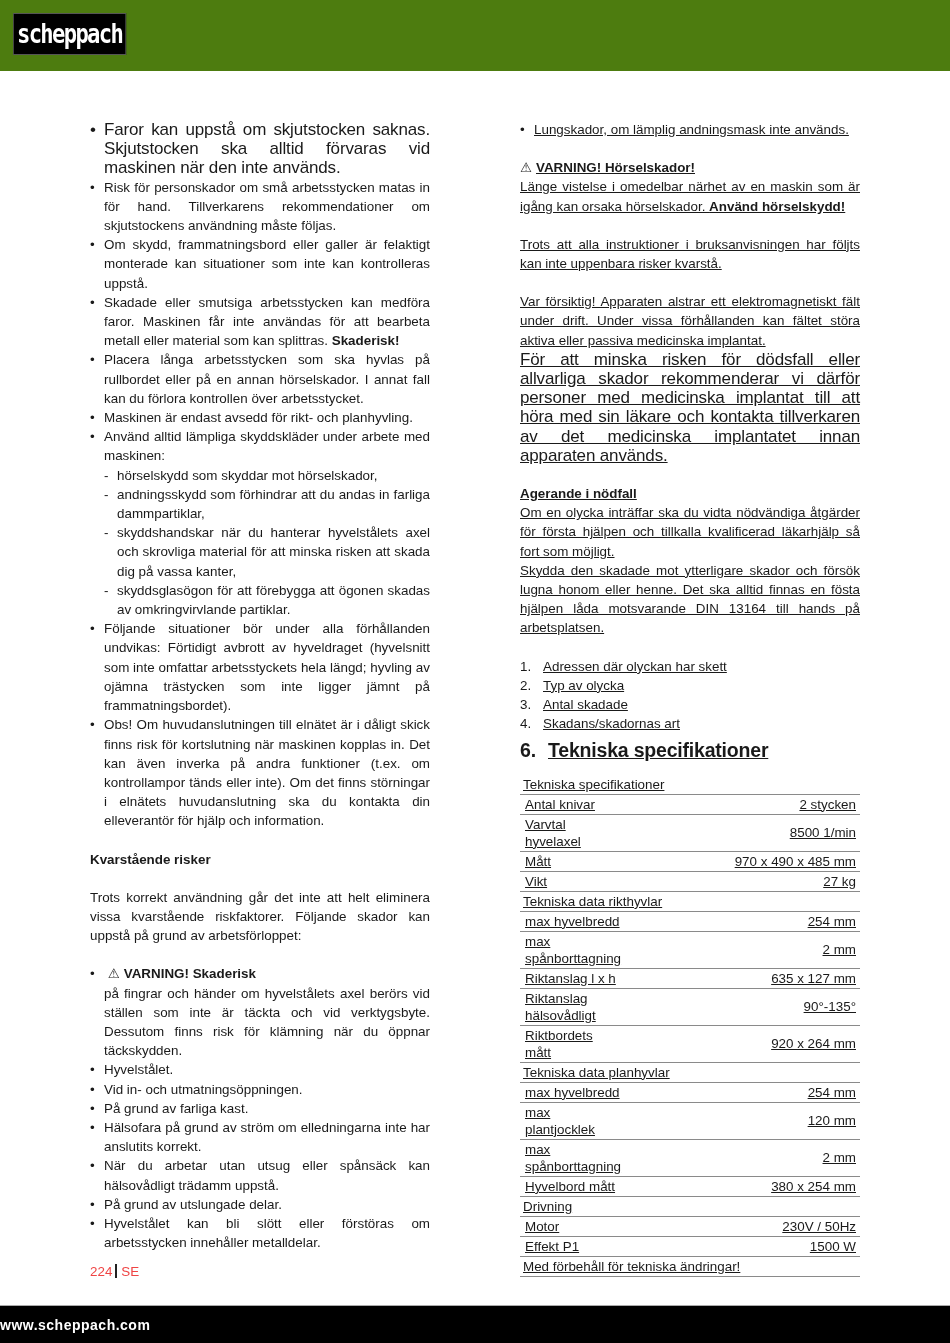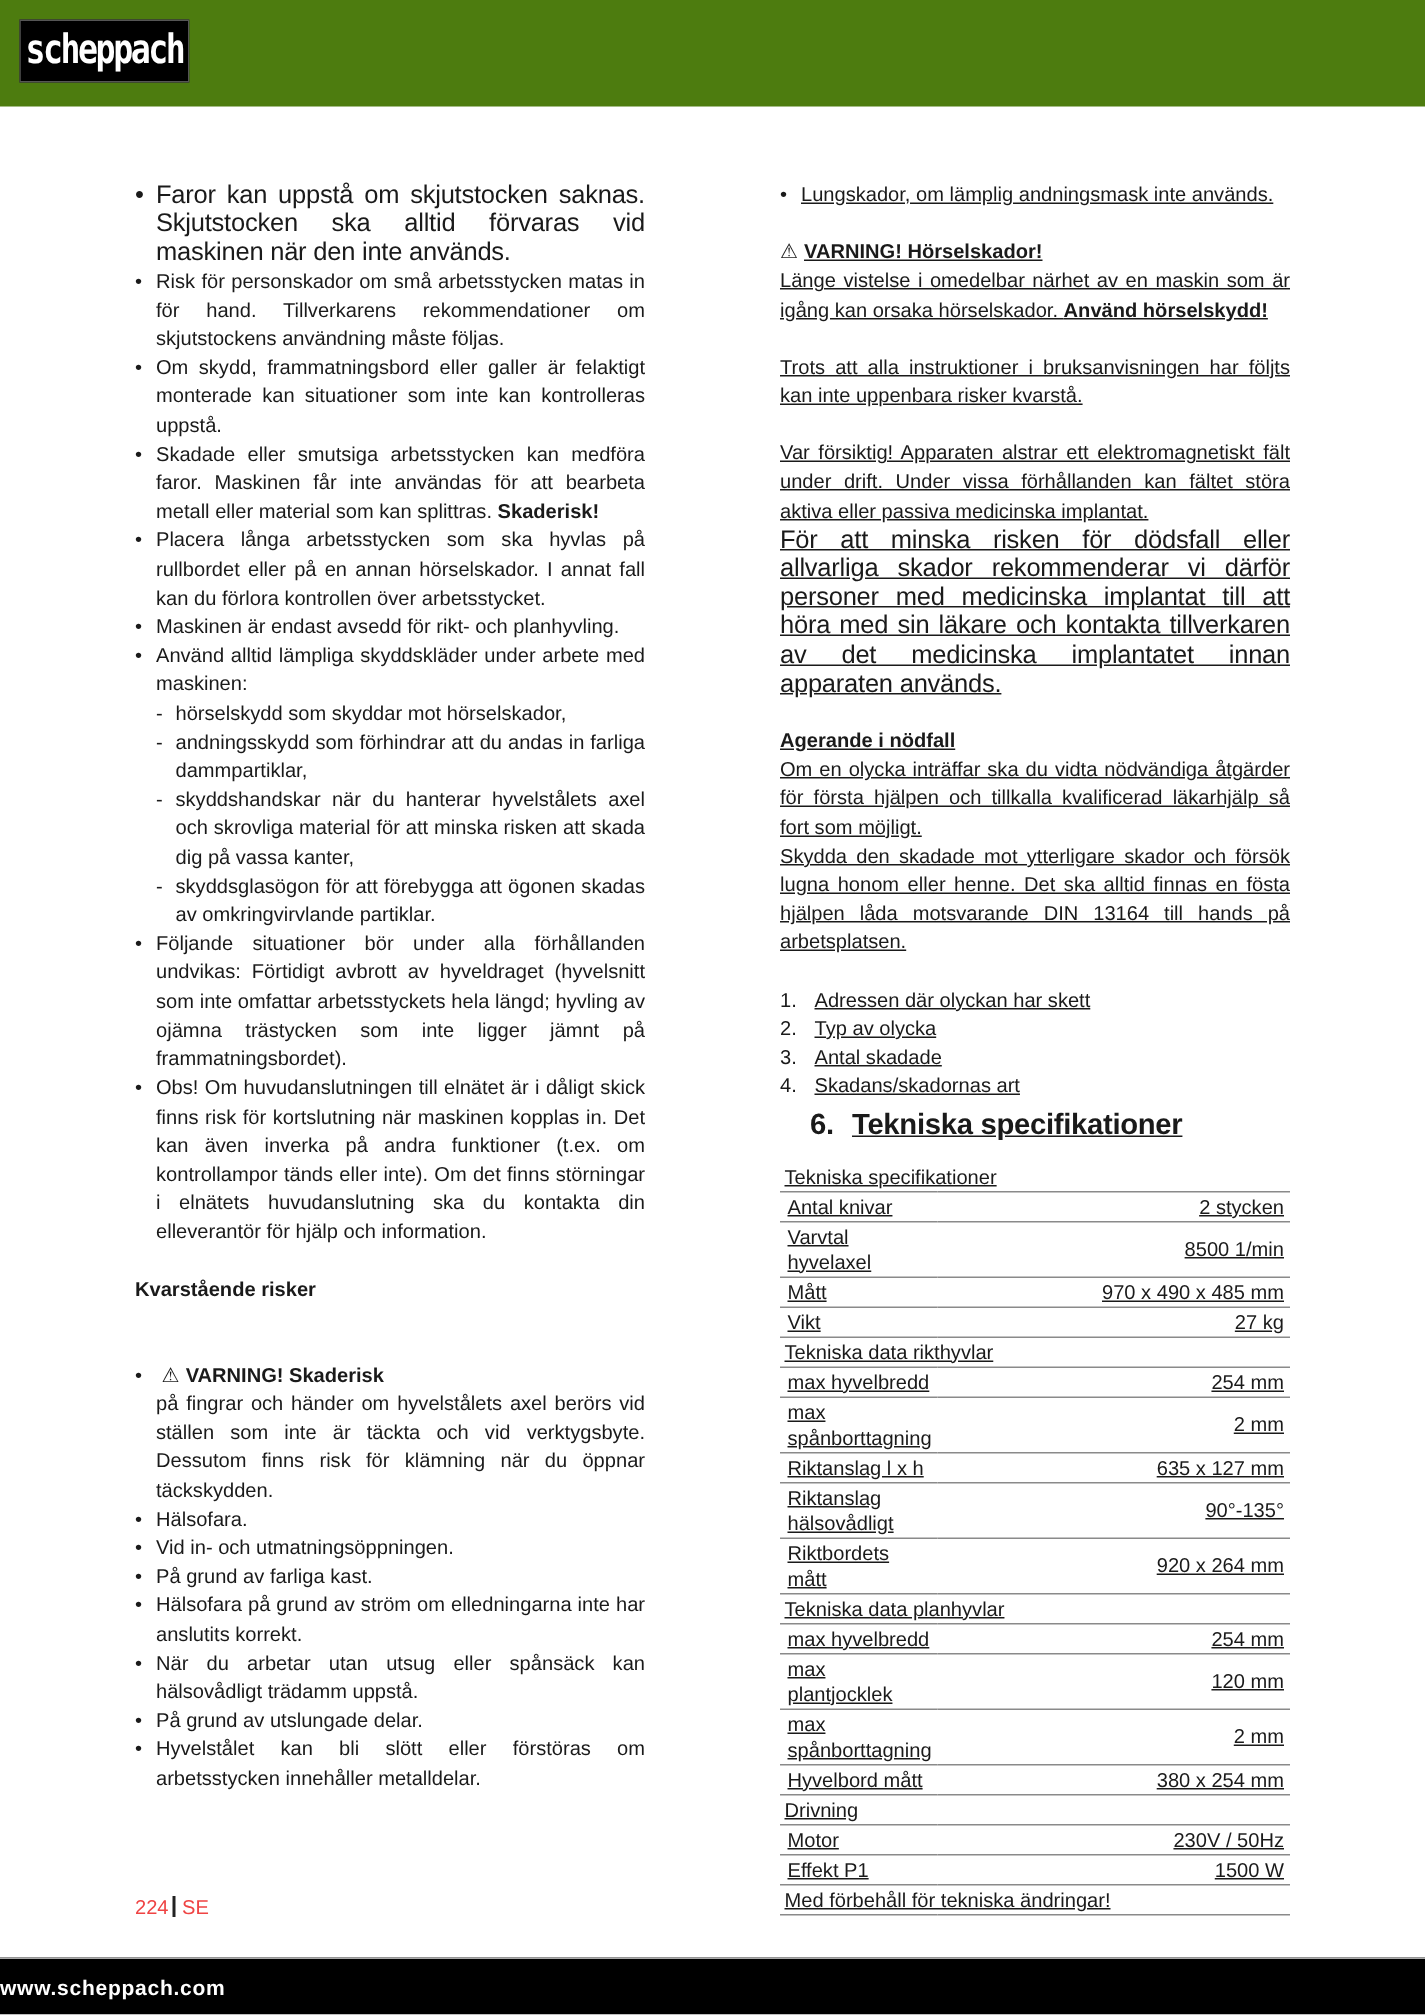--- a/index.html
+++ b/index.html
@@ -21,21 +21,21 @@
   .dash::before { content: "-"; position: absolute; left: 14px; top: 0; }
   .sm { font-size: 17px; letter-spacing: -0.15px; }
   .p { text-align: justify; text-align-last: left; }
   .gap { height: 19px; }
   b, .b { font-weight: bold; }
   .warn-tri { display: inline-block; font-weight: normal; margin-right: 4px; }
 
   .num { position: relative; padding-left: 23px; }
   .num span.n { position: absolute; left: 0; }
 
-  .h6 { font-size: 19.5px; font-weight: bold; margin-top: 8px; margin-bottom: 14px; letter-spacing: -0.2px; margin-left: 20px; }
+  .h6 { font-size: 19.5px; font-weight: bold; margin-top: 8px; margin-bottom: 14px; letter-spacing: -0.2px; }
   .h6 .hn { display: inline-block; width: 28px; }
 
   table.spec { width: 340px; border-collapse: collapse; font-size: 13.4px; line-height: 17px; }
   table.spec td { border-bottom: 1px solid #8a8a8a; padding: 1px 4px 1px 5px; vertical-align: middle; }
   table.spec tr:first-child td { border-top: 0; }
   table.spec td.v { text-align: right; white-space: nowrap; }
   table.spec td.full { padding-left: 3px; }
 
   .pagenum { position: absolute; left: 90px; top: 1264px; font-size: 13.4px; color: #ef4444; }
   .pagenum .sep { display: inline-block; width: 2px; height: 14px; background: #222; vertical-align: -2px; margin: 0 4px 0 3px; }
@@ -60,26 +60,27 @@
   <div class="bul">Använd alltid lämpliga skyddskläder under arbete med maskinen:</div>
   <div class="dash">hörselskydd som skyddar mot hörselskador,</div>
   <div class="dash">andningsskydd som förhindrar att du andas in farliga dammpartiklar,</div>
   <div class="dash">skyddshandskar när du hanterar hyvelstålets axel och skrovliga material för att minska risken att skada dig på vassa kanter,</div>
   <div class="dash">skyddsglasögon för att förebygga att ögonen skadas av omkringvirvlande partiklar.</div>
   <div class="bul">Följande situationer bör under alla förhållanden undvikas: Förtidigt avbrott av hyveldraget (hyvelsnitt som inte omfattar arbetsstyckets hela längd; hyvling av ojämna trästycken som inte ligger jämnt på frammatningsbordet).</div>
   <div class="bul">Obs! Om huvudanslutningen till elnätet är i dåligt skick finns risk för kortslutning när maskinen kopplas in. Det kan även inverka på andra funktioner (t.ex. om kontrollampor tänds eller inte). Om det finns störningar i elnätets huvudanslutning ska du kontakta din elleverantör för hjälp och information.</div>
   <div class="gap"></div>
   <div class="b">Kvarstående risker</div>
   <div class="gap"></div>
+  <div class="p">Trots korrekt användning går det inte att helt eliminera vissa kvarstående riskfaktorer. Följande skador kan uppstå på grund av arbetsförloppet:</div>
   <div class="gap"></div>
   <div class="bul">
     <div class="b">&nbsp;<span class="warn-tri">⚠</span><span>VARNING! Skaderisk</span></div>
     <div class="p">på fingrar och händer om hyvelstålets axel berörs vid ställen som inte är täckta och vid verktygsbyte. Dessutom finns risk för klämning när du öppnar täckskydden.</div>
   </div>
-  <div class="bul">Hälsofara.</div>
+  <div class="bul">Hyvelstålet.</div>
   <div class="bul">Vid in- och utmatningsöppningen.</div>
   <div class="bul">På grund av farliga kast.</div>
   <div class="bul">Hälsofara på grund av ström om elledningarna inte har anslutits korrekt.</div>
   <div class="bul">När du arbetar utan utsug eller spånsäck kan hälsovådligt trädamm uppstå.</div>
   <div class="bul">På grund av utslungade delar.</div>
   <div class="bul">Hyvelstålet kan bli slött eller förstöras om arbetsstycken innehåller metalldelar.</div>
 </div>
 
 <div class="col col-right">
   <div class="bul">Lungskador, om lämplig andningsmask inte används.</div>

